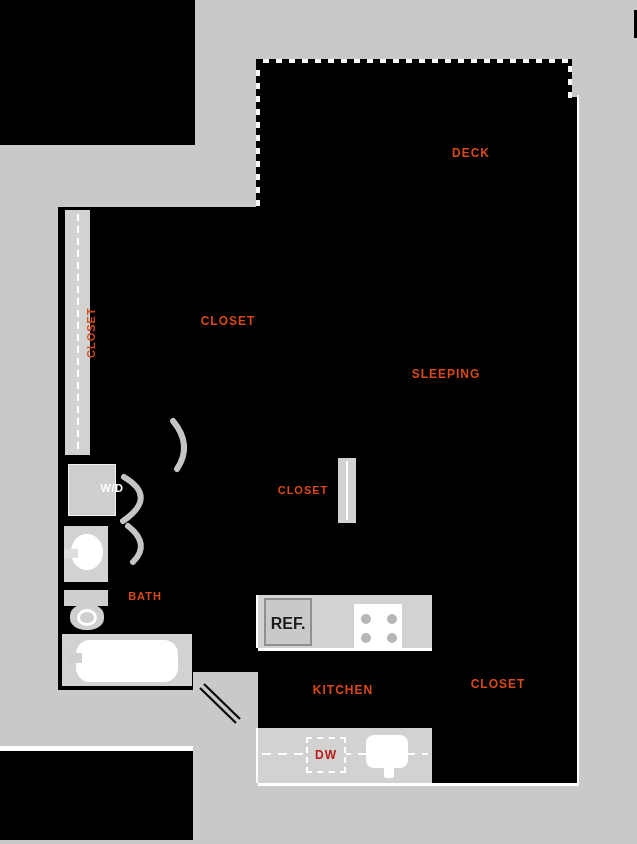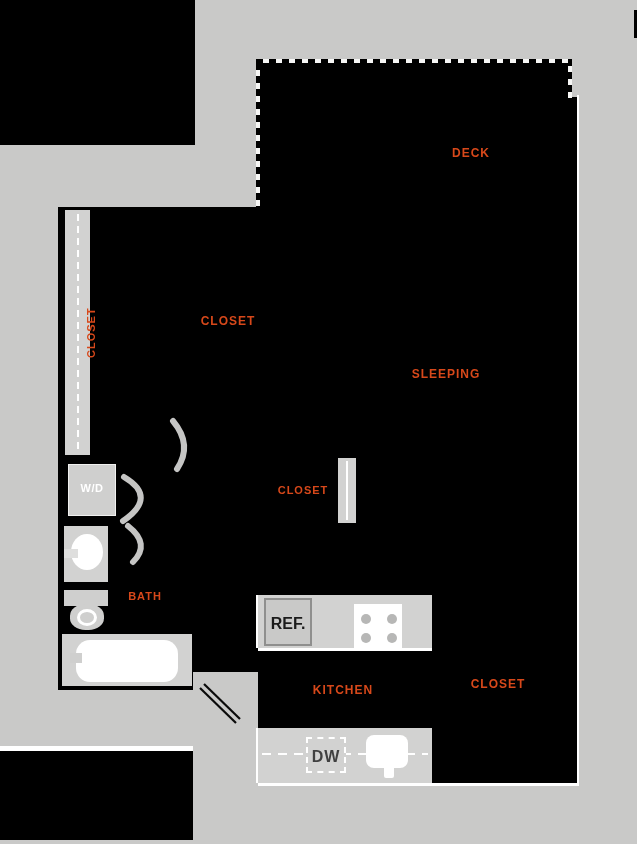--- a/index.html
+++ b/index.html
@@ -41,21 +41,21 @@
   <div class="abs" style="left:0;top:746px;width:193px;height:5px;background:#fff;"></div>
 
   <div class="abs grayfix" style="left:65px;top:210px;width:25px;height:245px;"></div>
   <div class="abs rod-dash" style="left:77px;top:214px;width:2px;height:237px;"></div>
 
   <div class="abs grayfix" style="left:338px;top:458px;width:18px;height:65px;"></div>
   <div class="abs" style="left:346px;top:461px;width:2px;height:59px;background:#fff;"></div>
 
   <div class="abs" style="left:68px;top:464px;width:48px;height:52px;background:#cfcfce;
               border:1.5px solid #f0f0ef;box-sizing:border-box;"></div>
-  <div class="fix-label" style="left:68px;top:482px;width:48px;color:#fff;font-size:11px;letter-spacing:0.5px;">W/D</div>
+  <div class="fix-label" style="left:68px;top:482px;width:48px;color:#fff;font-size:11px;letter-spacing:0.5px;padding-left:20px;">W/D</div>
 
   <div class="abs grayfix" style="left:64px;top:526px;width:44px;height:56px;"></div>
   <div class="abs" style="left:71px;top:534px;width:32px;height:36px;background:#fff;border-radius:50%;"></div>
   <div class="abs" style="left:64px;top:549px;width:14px;height:9px;background:#dededd;"></div>
 
   <div class="abs" style="left:64px;top:590px;width:44px;height:16px;background:#cfcfce;"></div>
   <div class="abs" style="left:70px;top:604px;width:34px;height:26px;background:#cfcfce;border-radius:45%;"></div>
   <div class="abs" style="left:77px;top:609px;width:20px;height:17px;border:3px solid #fff;border-radius:50%;
               box-sizing:border-box;"></div>
 
@@ -73,21 +73,21 @@
   <div class="abs" style="left:361px;top:614px;width:10px;height:10px;background:#b7b7b6;border-radius:50%;"></div>
   <div class="abs" style="left:387px;top:614px;width:10px;height:10px;background:#b7b7b6;border-radius:50%;"></div>
   <div class="abs" style="left:361px;top:633px;width:10px;height:10px;background:#b7b7b6;border-radius:50%;"></div>
   <div class="abs" style="left:387px;top:633px;width:10px;height:10px;background:#b7b7b6;border-radius:50%;"></div>
 
   <div class="abs grayfix" style="left:258px;top:728px;width:174px;height:55px;"></div>
   <div class="abs" style="left:256px;top:728px;width:2px;height:55px;background:#fff;"></div>
   <div class="abs cnt-dash" style="left:262px;top:753px;width:166px;height:2px;"></div>
   <div class="abs" style="left:306px;top:737px;width:40px;height:36px;background:#d2d2d1;
               border:2px dashed #fff;box-sizing:border-box;"></div>
-  <div class="fix-label" style="left:306px;top:748px;width:40px;color:#404040;font-size:16px;letter-spacing:1px;">DW</div>
+  <div class="fix-label" style="left:306px;top:748px;width:40px;color:#b91c1c;font-size:12px;letter-spacing:1px;">DW</div>
   <div class="abs" style="left:366px;top:735px;width:42px;height:33px;background:#fff;border-radius:8px;"></div>
   <div class="abs" style="left:384px;top:764px;width:10px;height:14px;background:#fff;border-radius:2px;"></div>
 
   <svg width="637" height="844">
     <path d="M 173 421 Q 193 445 177 469" fill="none" stroke="#c5c5c4" stroke-width="6" stroke-linecap="round"></path>
     <path d="M 124 477 Q 158 497 123 521" fill="none" stroke="#c5c5c4" stroke-width="6" stroke-linecap="round"></path>
     <path d="M 128 526 Q 151 544 133 562" fill="none" stroke="#c5c5c4" stroke-width="6" stroke-linecap="round"></path>
     <line x1="200" y1="688" x2="236" y2="723" stroke="#0a0a0a" stroke-width="2.2"></line>
     <line x1="204" y1="684" x2="240" y2="719" stroke="#0a0a0a" stroke-width="2.2"></line>
   </svg>

